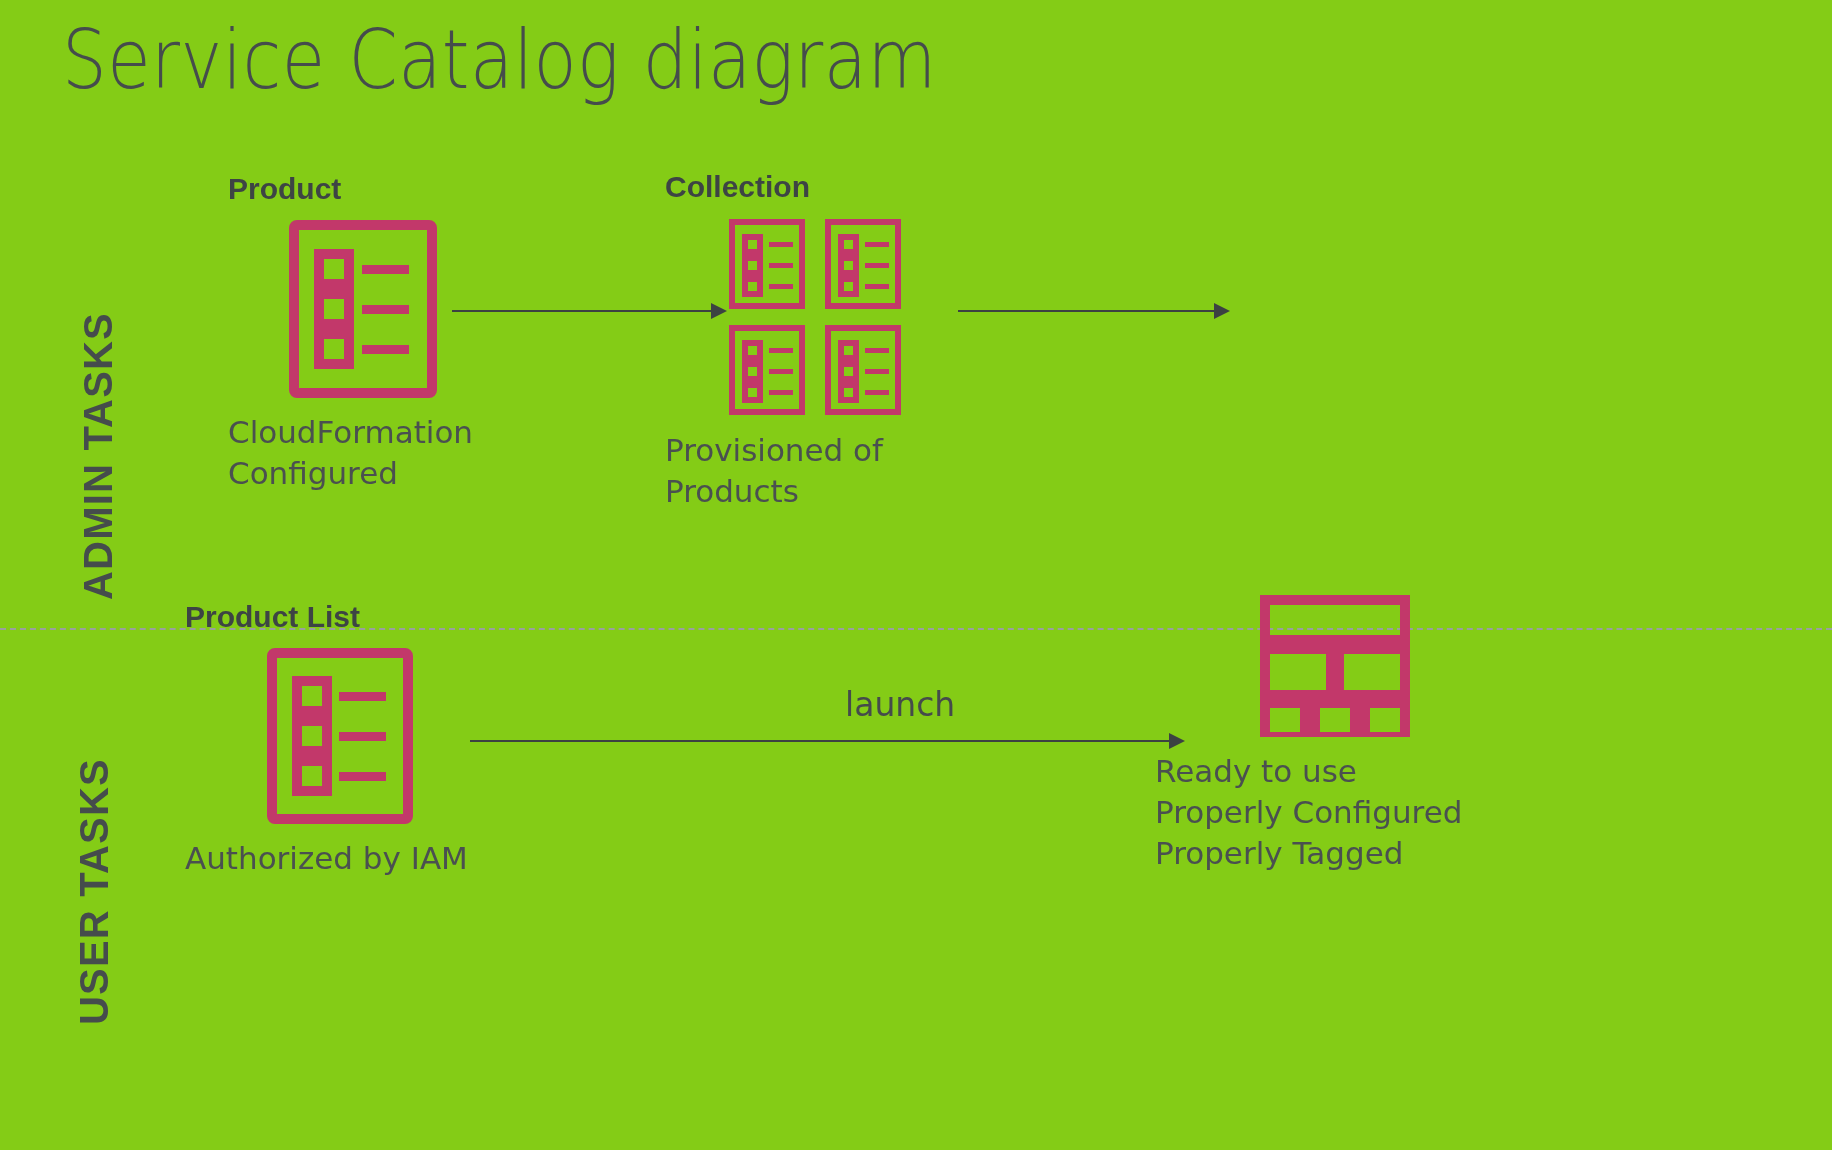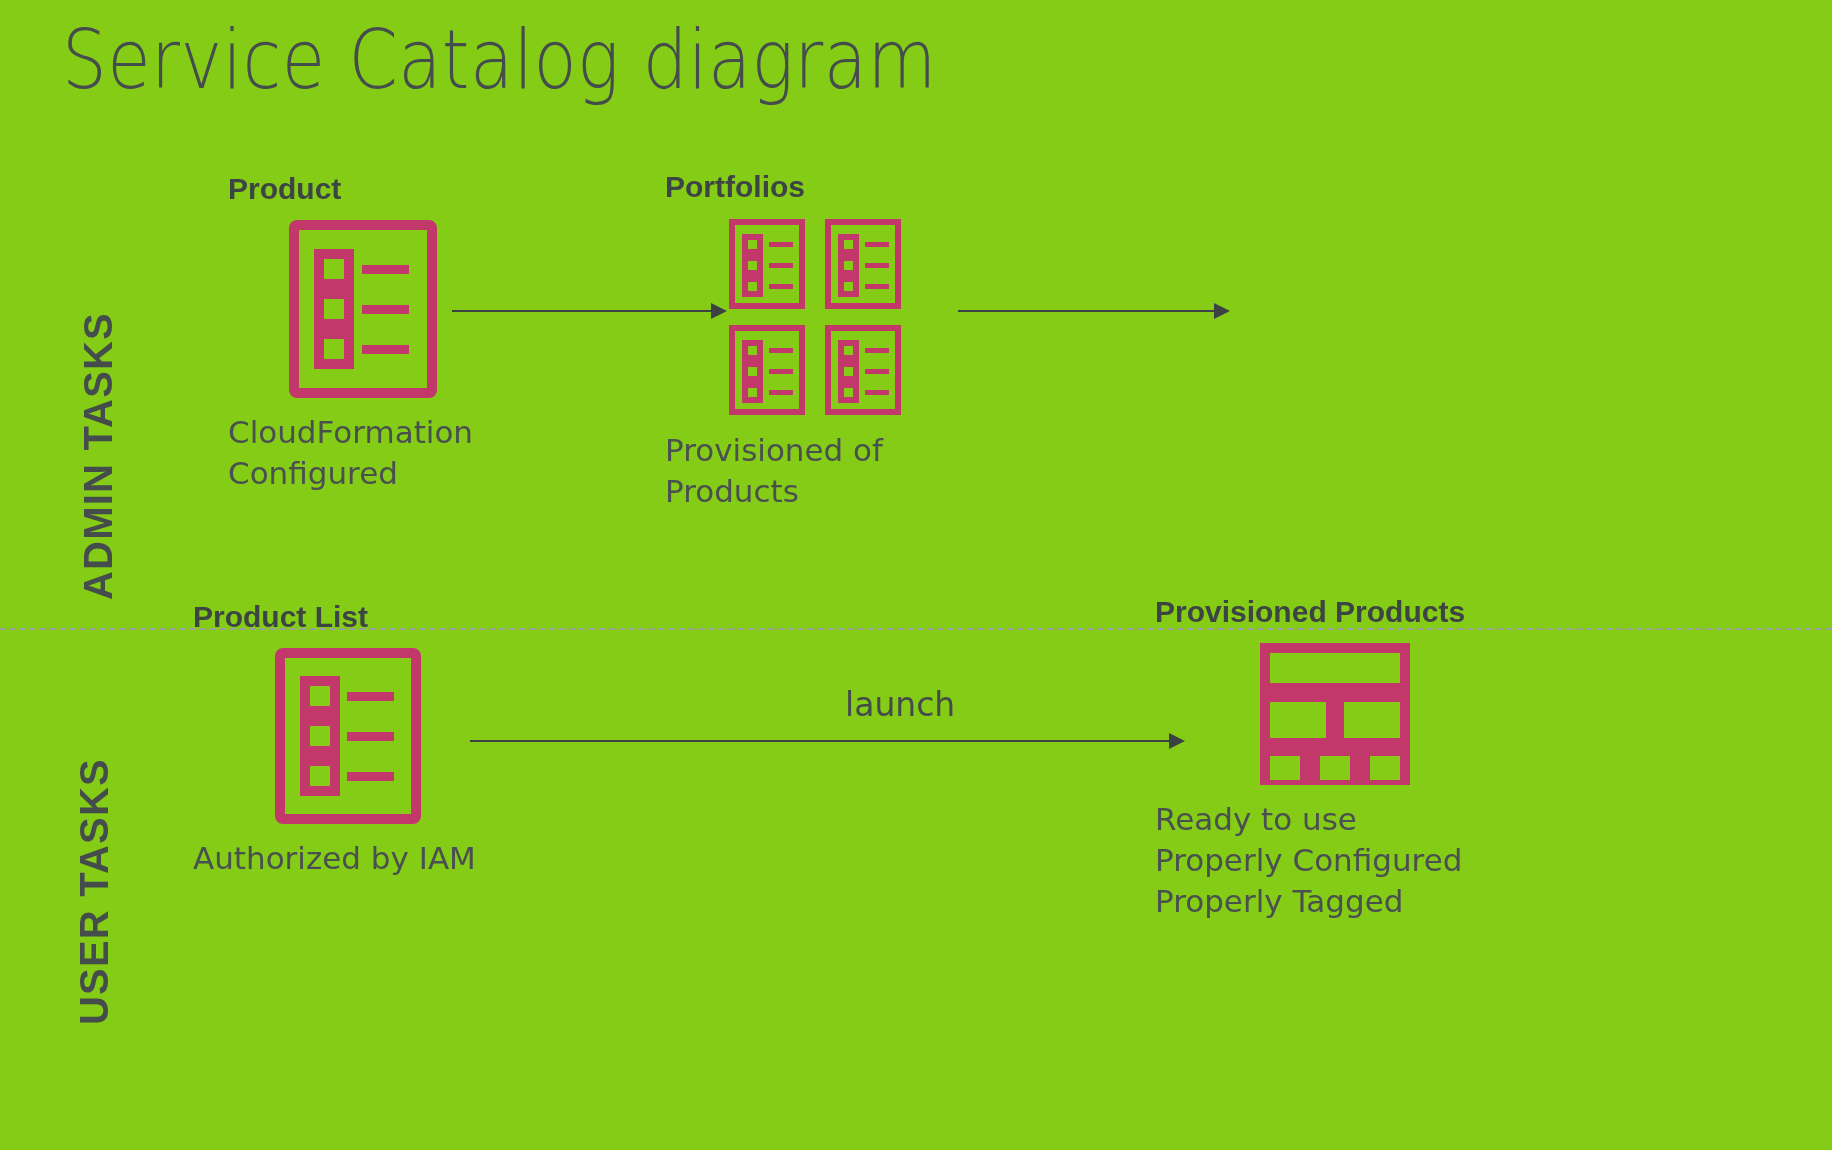--- a/index.html
+++ b/index.html
@@ -77,21 +77,21 @@
     align-items: center;
     justify-content: center;
   }
 
   
   #node-product   { left: 228px;  top: 172px; width: 270px; }
   #node-portfolio { left: 665px;  top: 170px; width: 300px; }
   #node-control   { left: 1200px; top: 170px; width: 330px; }
 
   
-  #node-product-list        { left: 193px;  top: 600px; width: 310px; }
+  #node-product-list        { left: 185px;  top: 600px; width: 310px; }
   #node-provisioned         { left: 1155px; top: 595px; width: 360px; }
 
   
   .arrow {
     position: absolute;
     height: 22px;
   }
   .arrow .shaft {
     position: absolute;
     left: 0;
@@ -170,21 +170,21 @@
     <div class="node-caption">CloudFormation
 Configured</div>
   </div>
 
   <div id="arrow-1" class="arrow">
     <div class="shaft" style="width:259px"></div>
     <div class="head" style="left:259px"></div>
   </div>
 
   <div id="node-portfolio" class="node">
-    <div class="node-title">Portfolios</div>
+    <div class="node-title">Collection</div>
     <div class="icon-holder">
       <span>
         <div class="portfolio-grid">
           <svg width="78" height="92" viewBox="0 0 78 92" aria-hidden="true">
             <rect x="4" y="4" width="70" height="84" fill="none" stroke="#c2386a" stroke-width="6"></rect>
             <rect x="17" y="19" width="15" height="15" fill="none" stroke="#c2386a" stroke-width="6"></rect>
             <rect x="41" y="24" width="24" height="5" fill="#c2386a"></rect>
             <rect x="17" y="40" width="15" height="15" fill="none" stroke="#c2386a" stroke-width="6"></rect>
             <rect x="41" y="45" width="24" height="5" fill="#c2386a"></rect>
             <rect x="17" y="61" width="15" height="15" fill="none" stroke="#c2386a" stroke-width="6"></rect>
@@ -251,21 +251,20 @@
     <div class="node-caption">Authorized by IAM</div>
   </div>
 
   <div id="launch-label" class="arrow-label">launch</div>
   <div id="arrow-3" class="arrow">
     <div class="shaft" style="width:699px"></div>
     <div class="head" style="left:699px"></div>
   </div>
 
   <div id="node-provisioned" class="node">
-    <div class="node-title">Provisioned Products</div>
     <div class="icon-holder">
       <span>
         <svg width="152" height="142" viewBox="0 0 152 142" aria-hidden="true">
           <rect x="6" y="5" width="140" height="40" fill="none" stroke="#c2386a" stroke-width="10"></rect>
           <rect x="6" y="54" width="66" height="46" fill="none" stroke="#c2386a" stroke-width="10"></rect>
           <rect x="80" y="54" width="66" height="46" fill="none" stroke="#c2386a" stroke-width="10"></rect>
           <rect x="6" y="108" width="40" height="34" fill="none" stroke="#c2386a" stroke-width="10"></rect>
           <rect x="56" y="108" width="40" height="34" fill="none" stroke="#c2386a" stroke-width="10"></rect>
           <rect x="106" y="108" width="40" height="34" fill="none" stroke="#c2386a" stroke-width="10"></rect>
         </svg>

